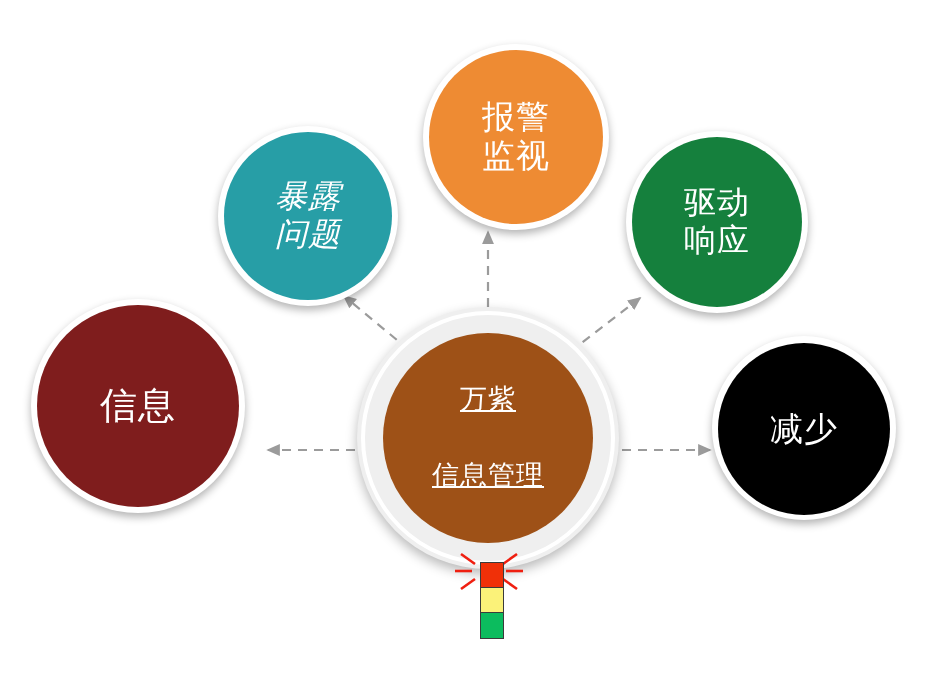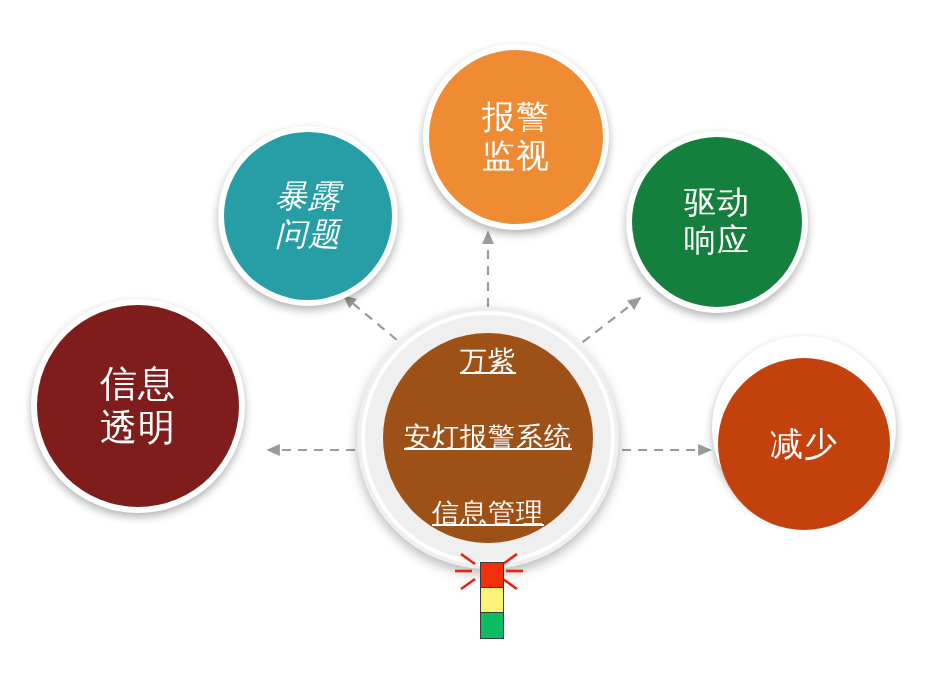--- a/index.html
+++ b/index.html
@@ -116,22 +116,22 @@
   }
 
   #node-transparency-ring { left: 31px; top: 299px; width: 214px; height: 214px; }
   #node-transparency {
     left: 37px; top: 305px; width: 202px; height: 202px;
     background: #7f1d1d; font-size: 37px; z-index: 3;
   }
 
   #node-waste-ring { left: 712px; top: 336px; width: 184px; height: 184px; }
   #node-waste {
-    left: 718px; top: 358px; width: 172px; height: 172px;
-    background: #c2410c; font-size: 33px; z-index: 3;
+    left: 718px; top: 343px; width: 172px; height: 172px;
+    background: #000000; font-size: 33px; z-index: 3;
   }
 
   
   #andon {
     position: absolute;
     left: 453px;
     top: 548px;
     width: 72px;
     height: 98px;
     z-index: 4;
@@ -181,21 +181,20 @@
     <line x1="488" y1="307" x2="488" y2="232" stroke="#9b9b9b" stroke-width="2.2" stroke-dasharray="9 7" marker-end="url(#arrowhead)"></line>
 
     <line x1="409" y1="350" x2="344" y2="296" stroke="#9b9b9b" stroke-width="2.2" stroke-dasharray="9 7" marker-end="url(#arrowhead)"></line>
 
     <line x1="570" y1="352" x2="640" y2="298" stroke="#9b9b9b" stroke-width="2.2" stroke-dasharray="9 7" marker-end="url(#arrowhead)"></line>
   </svg>
 
   <div id="hub-halo"></div>
   <div class="node" id="hub">
     <span class="hub-line">万紫</span>
-    <span class="hub-line hub-line-main">安灯报警系统</span>
     <span class="hub-line">信息管理</span>
   </div>
 
   <div class="ring" id="node-exposure-ring"></div>
   <div class="node" id="node-exposure">
     <span class="satellite-label">暴露</span>
     <span class="satellite-label">问题</span>
   </div>
 
   <div class="ring" id="node-alarm-ring"></div>
@@ -206,21 +205,20 @@
 
   <div class="ring" id="node-drive-ring"></div>
   <div class="node" id="node-drive">
     <span class="satellite-label">驱动</span>
     <span class="satellite-label">响应</span>
   </div>
 
   <div class="ring" id="node-transparency-ring"></div>
   <div class="node" id="node-transparency">
     <span class="satellite-label">信息</span>
-    <span class="satellite-label">透明</span>
   </div>
 
   <div class="ring" id="node-waste-ring"></div>
   <div class="node" id="node-waste">
     <span class="satellite-label">减少</span>
   </div>
 
   <div id="andon">
     <svg id="andon-rays" viewBox="0 0 72 98" width="72" height="98" aria-hidden="true">
       <g stroke="#ef1f10" stroke-width="2.6" stroke-linecap="butt">

